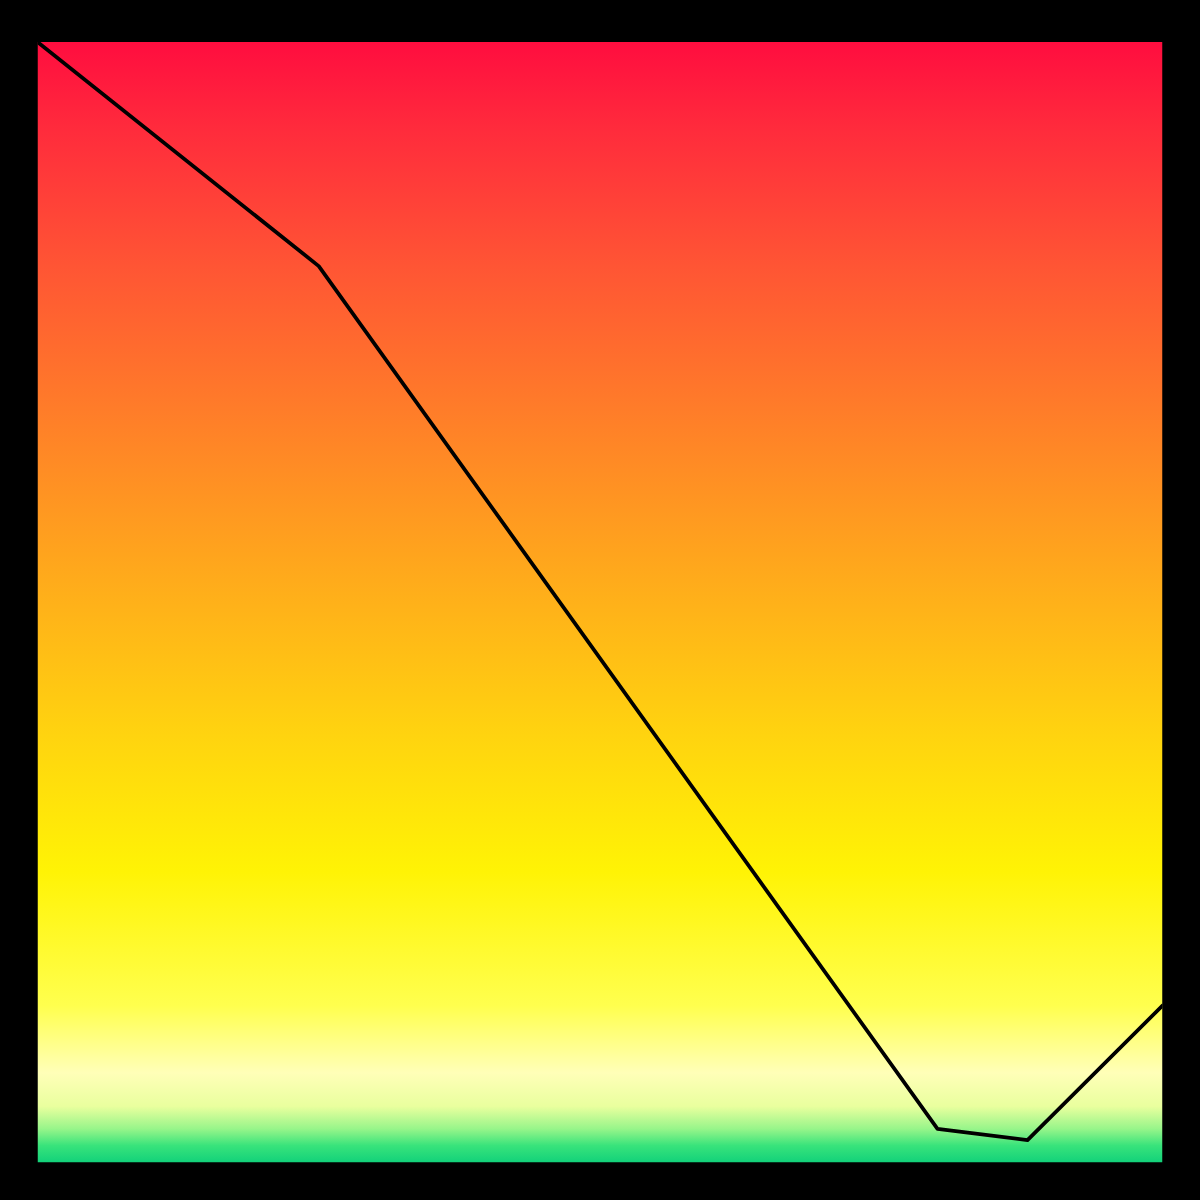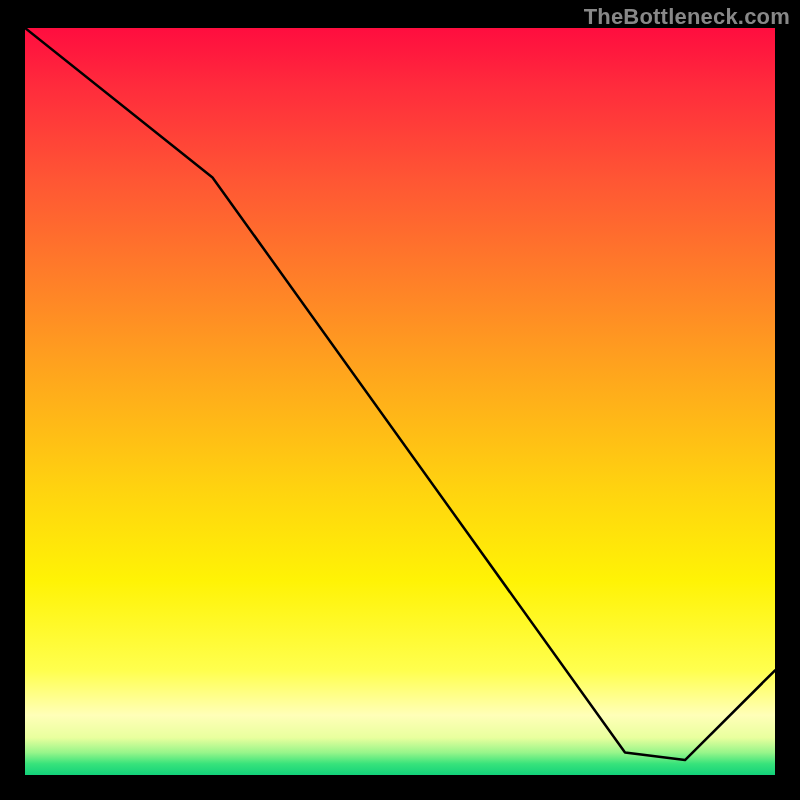--- a/index.html
+++ b/index.html
@@ -72,21 +72,20 @@
     font-weight: 700;
     letter-spacing: 0.2px;
     white-space: nowrap;
   }
 </style>
 </head>
 <body>
 
 <div class="stage">
 
-  <div class="attribution">TheBottleneck.com</div>
 
   <div class="plot"></div>
 
   <div class="border-left"></div>
   <div class="border-right"></div>
   <div class="border-bottom"></div>
 
   <svg class="line" viewBox="0 0 750 747" preserveAspectRatio="none">
     <polyline id="curve" fill="none" stroke="#000" stroke-width="2.5" stroke-linejoin="round" stroke-linecap="round" points="0.0,0.0 187.5,149.4 600.0,724.6 660.0,732.1 750.0,642.4"></polyline>
   </svg>

